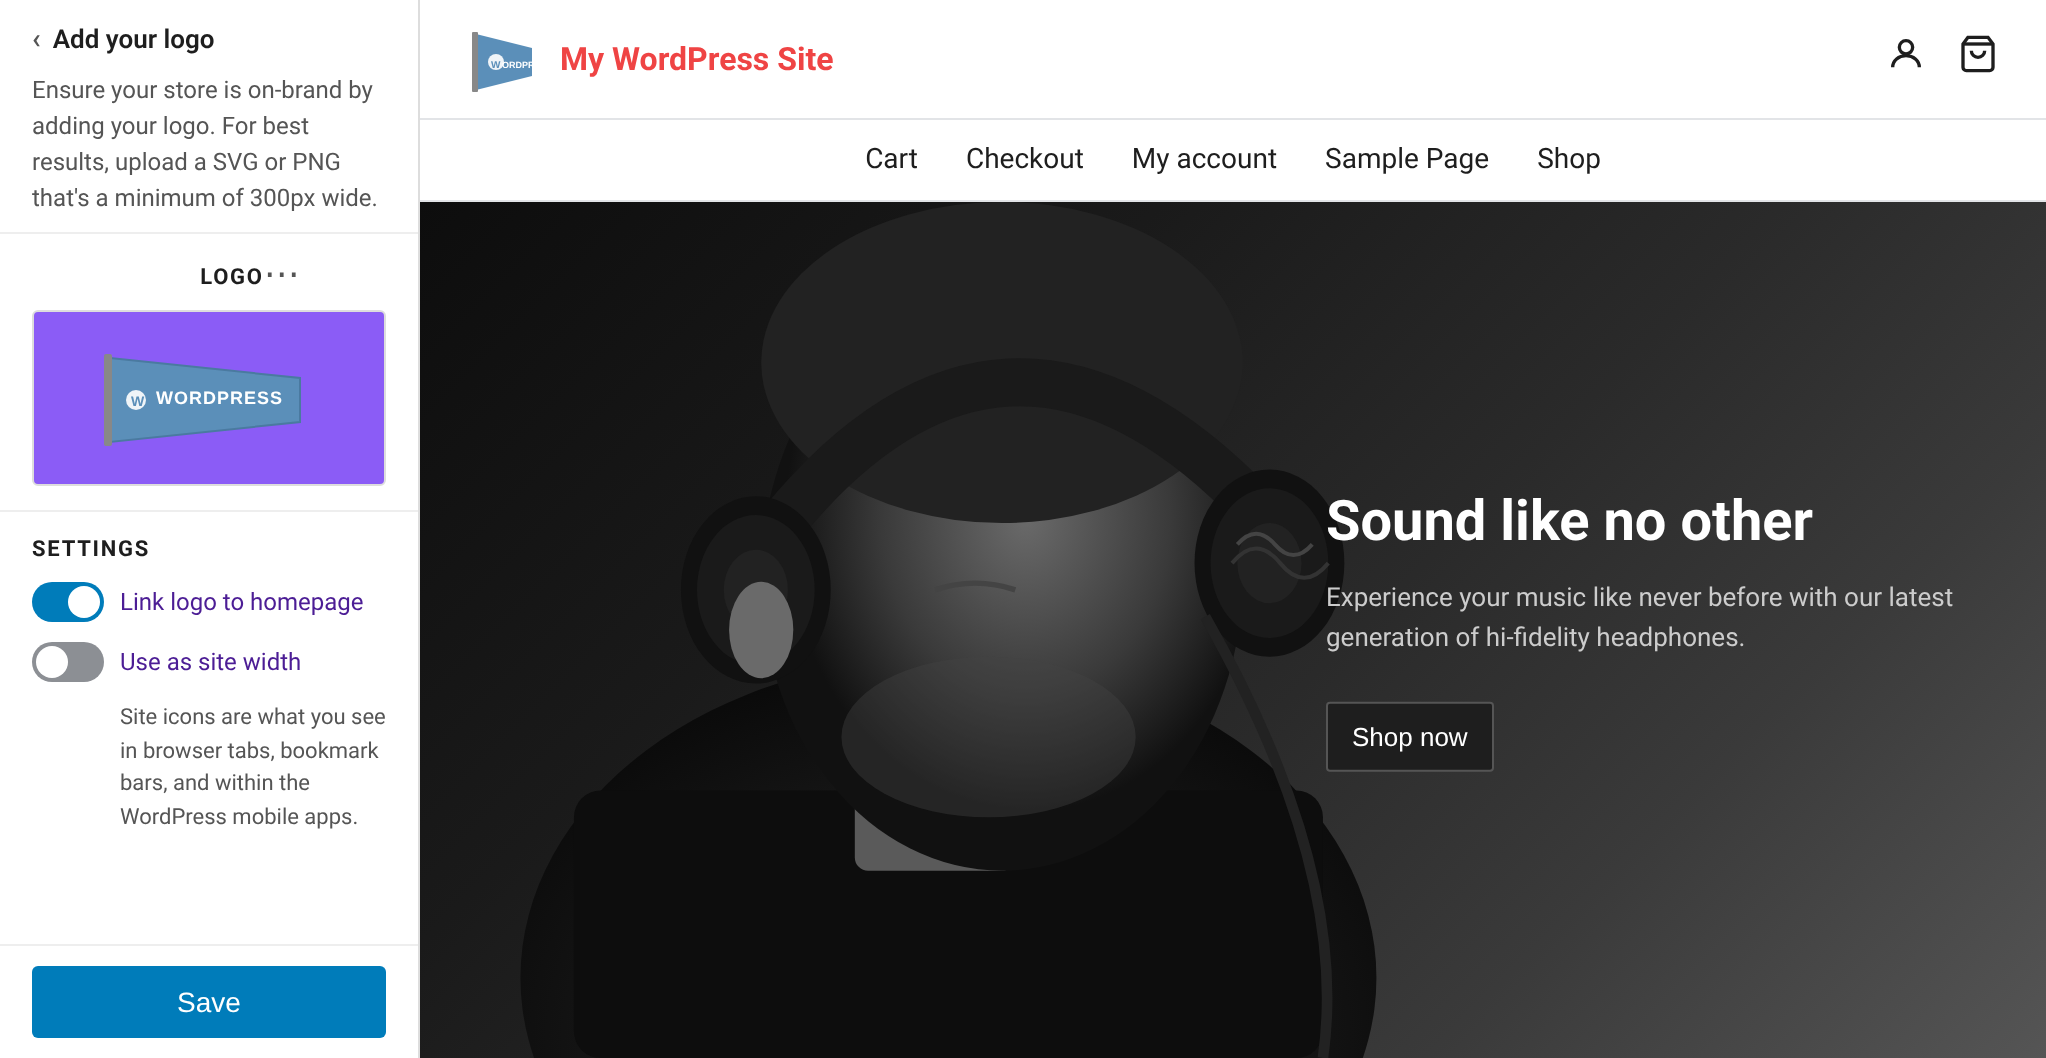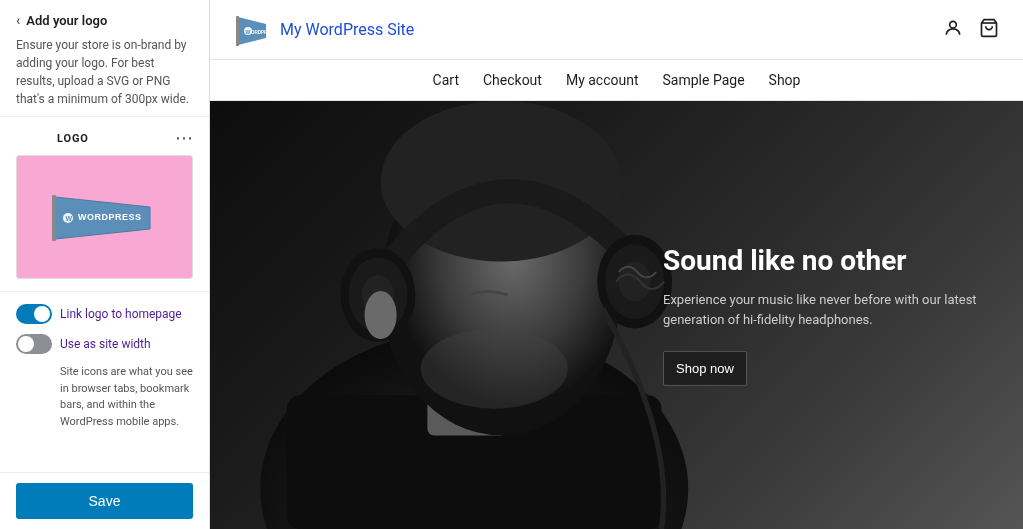--- a/index.html
+++ b/index.html
@@ -39,45 +39,45 @@
       color: #555;
       line-height: 1.5;
       margin-top: 6px;
     }
     .logo-section {
       padding: 12px 16px;
     }
     .logo-section-header {
       display: flex;
       align-items: center;
-      justify-content: space-between;
+      justify-content: center;
       margin-bottom: 8px;
       padding-left: 41px;
     }
     .logo-label {
       font-size: 11px;
       font-weight: 700;
       letter-spacing: 0.08em;
       color: #1e1e1e;
       text-transform: uppercase;
     }
     .three-dots {
       font-size: 18px;
       color: #555;
       cursor: pointer;
       line-height: 1;
     }
     .logo-preview-box {
       border: 1px solid #ddd;
       border-radius: 3px;
-      background: #f9a8d4;
+      background: #8b5cf6;
       display: flex;
       align-items: center;
       justify-content: center;
-      height: 124px;
+      height: 88px;
       width: 100%;
       overflow: hidden;
     }
     .logo-img-placeholder {
       width: 110px;
       height: 60px;
     }
     
     .settings-section {
       padding: 12px 16px;
@@ -208,22 +208,22 @@
       gap: 12px;
       min-height: 60px;
     }
     .site-logo-area {
       display: flex;
       align-items: center;
       gap: 10px;
     }
     .site-title {
       font-size: 16px;
-      font-weight: 400;
-      color: #1d4ed8;
+      font-weight: 700;
+      color: #ef4444;
     }
     .header-icons {
       margin-left: auto;
       display: flex;
       align-items: center;
       gap: 16px;
     }
     .header-icon {
       font-size: 18px;
       color: #1e1e1e;
@@ -306,20 +306,21 @@
 
         <text x="28" y="33" font-family="Arial" font-weight="bold" font-size="9" fill="#fff" letter-spacing="0.5">WORDPRESS</text>
 
         <circle cx="18" cy="31" r="5" fill="#fff" opacity="0.9"></circle>
         <text x="15.5" y="34" font-family="Arial" font-weight="bold" font-size="7" fill="#5b8fb9">W</text>
       </svg>
     </div>
   </div>
 
   <div class="settings-section">
+    <div class="settings-label">SETTINGS</div>
 
 
     <div class="toggle-row">
       <div class="toggle on">
         <div class="toggle-knob"></div>
       </div>
       <span class="toggle-label">Link logo to homepage</span>
     </div>
 
     <div class="toggle-row">

